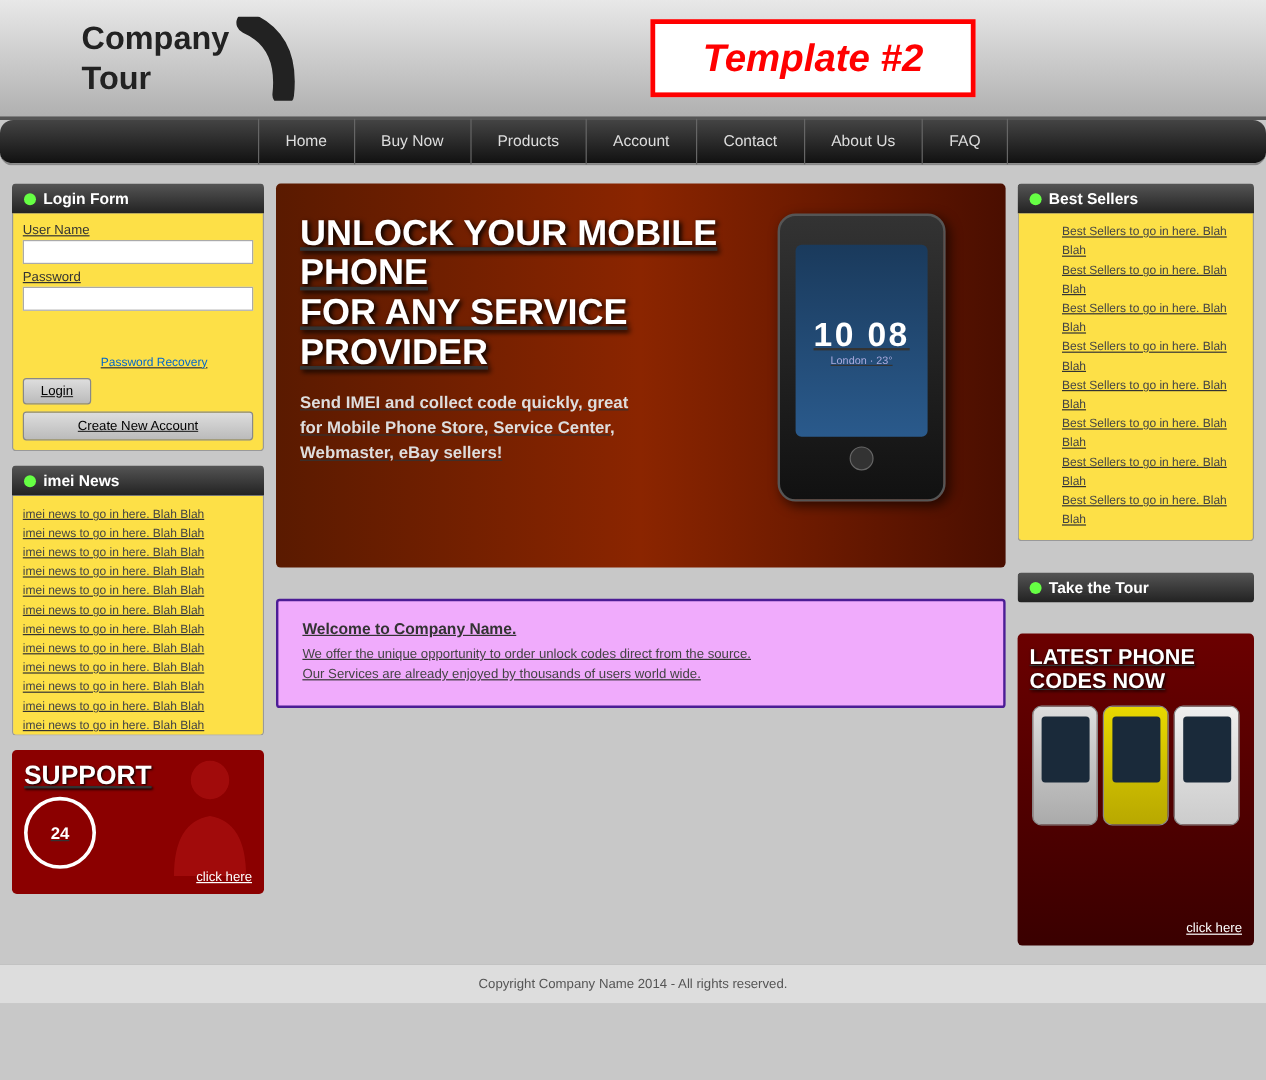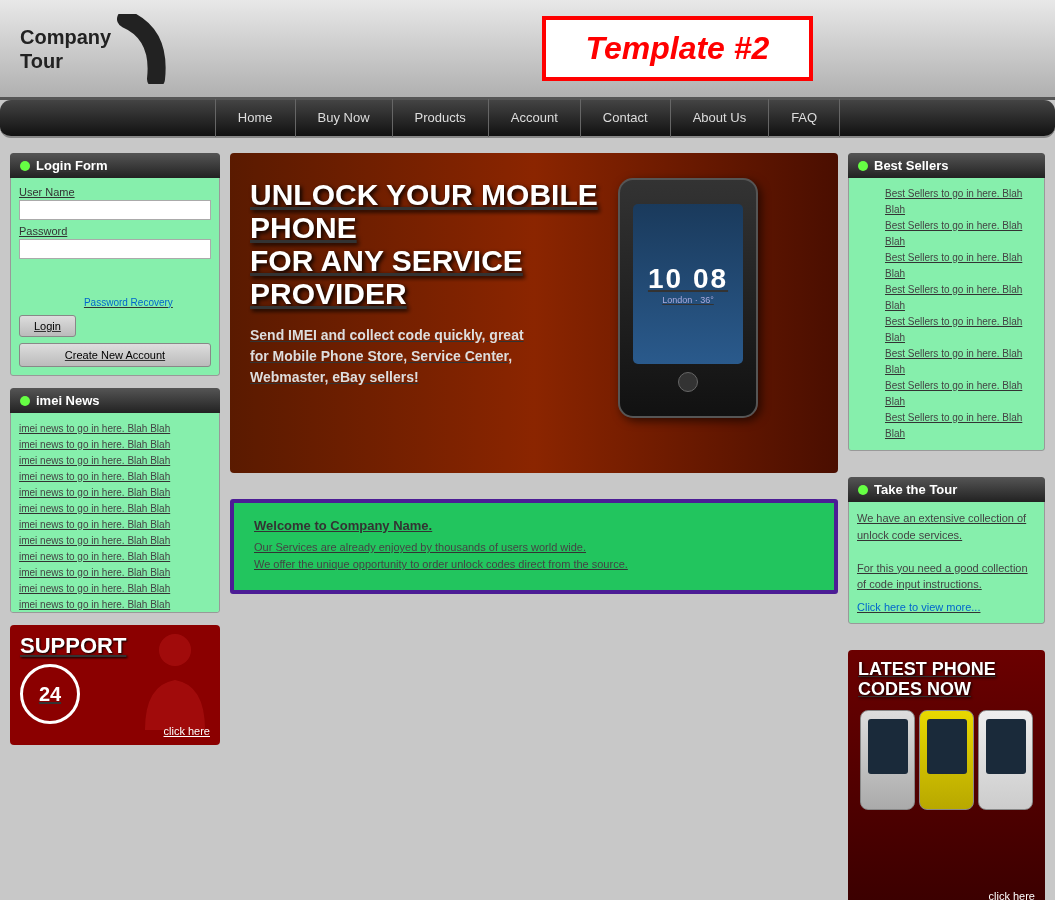--- a/index.html
+++ b/index.html
@@ -13,24 +13,25 @@
       align-items: center;
       padding: 0 20px;
       border-bottom: 3px solid #555;
     }
     #logo-area {
       display: flex;
       align-items: center;
       flex: 0 0 300px;
     }
     #logo-text {
-      font-size: 20px;
+      font-size: 27px;
       font-weight: bold;
       color: #222;
       line-height: 1.2;
+      margin-left: 48px;
     }
     #logo-swoosh {
       width: 50px;
       height: 70px;
       margin-left: 5px;
     }
     #template-badge-area {
       flex: 1;
       display: flex;
       justify-content: center;
@@ -100,21 +101,21 @@
     }
     .panel-dot {
       width: 10px;
       height: 10px;
       background: #66ff44;
       border-radius: 50%;
       display: inline-block;
       flex-shrink: 0;
     }
     .panel-body {
-      background: #86efac;
+      background: #fde047;
       border: 1px solid #999;
       border-top: none;
       padding: 8px;
       border-radius: 0 0 3px 3px;
     }
     .panel-wrapper {
       border-radius: 3px;
       overflow: hidden;
     }
 
@@ -193,21 +194,21 @@
       text-shadow: 1px 1px 2px #000;
     }
     #support-circle {
       width: 60px;
       height: 60px;
       border: 3px solid white;
       border-radius: 50%;
       display: flex;
       align-items: center;
       justify-content: center;
-      font-size: 20px;
+      font-size: 14px;
       font-weight: bold;
       color: white;
       margin-top: 5px;
     }
     
     #support-person-silhouette {
       width: 80px;
       height: 100px;
       opacity: 0.4;
     }
@@ -255,21 +256,21 @@
     }
     #hero-subtitle {
       font-size: 14px;
       color: #ddd;
       font-weight: bold;
       line-height: 1.5;
     }
     #hero-phone {
       flex: 0 0 200px;
       display: flex;
-      justify-content: flex-start;
+      justify-content: center;
       align-items: center;
     }
     
     .phone-mockup {
       width: 140px;
       height: 240px;
       background: linear-gradient(to bottom, #333, #111);
       border-radius: 15px;
       border: 2px solid #555;
       display: flex;
@@ -303,22 +304,22 @@
       width: 20px;
       height: 20px;
       background: #333;
       border-radius: 50%;
       margin-top: 8px;
       border: 1px solid #666;
     }
 
     
     #welcome-section {
-      background: #22c55e;
-      border: 4px solid #4c1d95;
+      background: #f0abfc;
+      border: 2px solid #4c1d95;
       border-radius: 3px;
       padding: 15px 20px;
     }
     #welcome-title {
       font-size: 13px;
       font-weight: bold;
       margin-bottom: 8px;
     }
     #welcome-text1, #welcome-text2 {
       font-size: 11px;
@@ -512,31 +513,31 @@
 
     <div id="hero-banner">
       <div id="hero-text">
         <div id="hero-title">UNLOCK YOUR MOBILE PHONE<br>FOR ANY SERVICE PROVIDER</div>
         <div id="hero-subtitle">Send IMEI and collect code quickly, great<br>for Mobile Phone Store, Service Center,<br>Webmaster, eBay sellers!</div>
       </div>
       <div id="hero-phone">
         <div class="phone-mockup">
           <div class="phone-screen">
             <div class="phone-time">10 08</div>
-            <div class="phone-date">London · 36°</div>
+            <div class="phone-date">London · 23°</div>
           </div>
           <div class="phone-home-btn"></div>
         </div>
       </div>
     </div>
 
     <div id="welcome-section">
       <div id="welcome-title">Welcome to Company Name.</div>
+      <div id="welcome-text1">We offer the unique opportunity to order unlock codes direct from the source.</div>
       <div id="welcome-text2">Our Services are already enjoyed by thousands of users world wide.</div>
-      <div id="welcome-text1">We offer the unique opportunity to order unlock codes direct from the source.</div>
     </div>
 
   </div>
 
   <div id="sidebar-right">
 
     <div class="panel-wrapper" id="best-sellers-panel">
       <div class="panel-header">
         <span class="panel-dot"></span>
         <span>Best Sellers</span>
@@ -548,26 +549,20 @@
 Best Sellers to go in here. Blah Blah
 Best Sellers to go in here. Blah Blah
 Best Sellers to go in here. Blah Blah
 Best Sellers to go in here. Blah Blah</div>
     </div>
 
     <div class="panel-wrapper" id="tour-panel">
       <div class="panel-header">
         <span class="panel-dot"></span>
         <span>Take the Tour</span>
-      </div>
-      <div class="panel-body">
-        <div>We have an extensive collection of unlock code services.</div>
-        <br>
-        <div>For this you need a good collection of code input instructions.</div>
-        <a id="tour-link">Click here to view more...</a>
       </div>
     </div>
 
     <div id="latest-codes-widget">
       <div id="latest-codes-title">LATEST PHONE<br>CODES NOW</div>
       <div id="latest-codes-phones">
         <div class="mini-phone">
           <div class="mini-phone-screen"></div>
         </div>
         <div class="mini-phone mini-phone-yellow">

